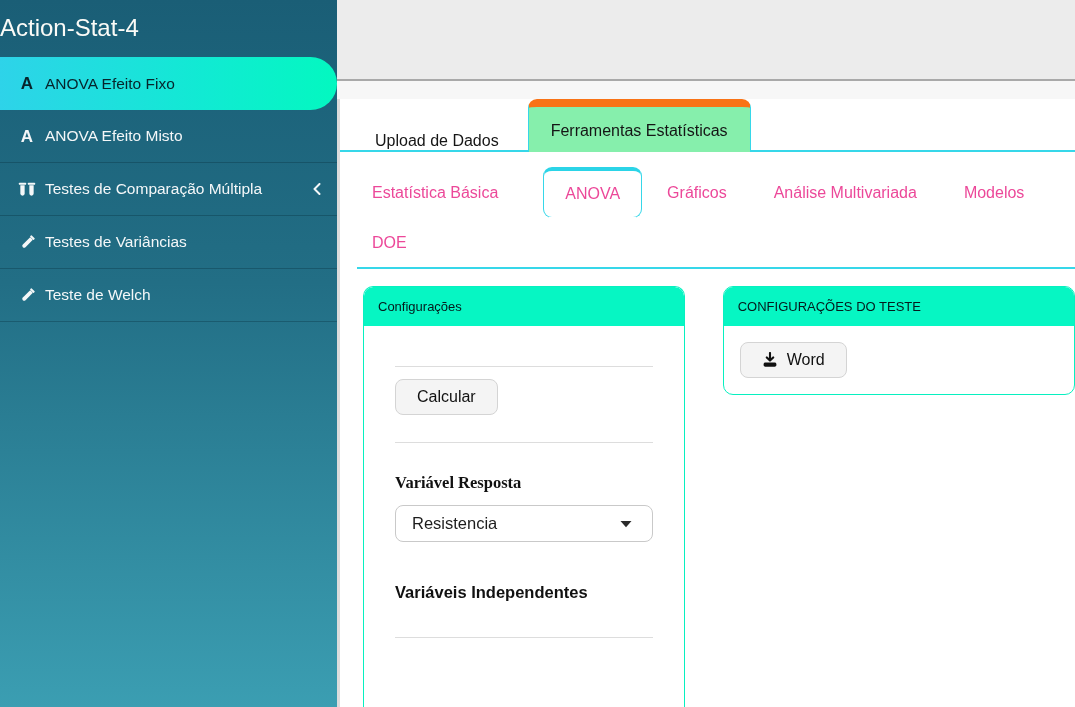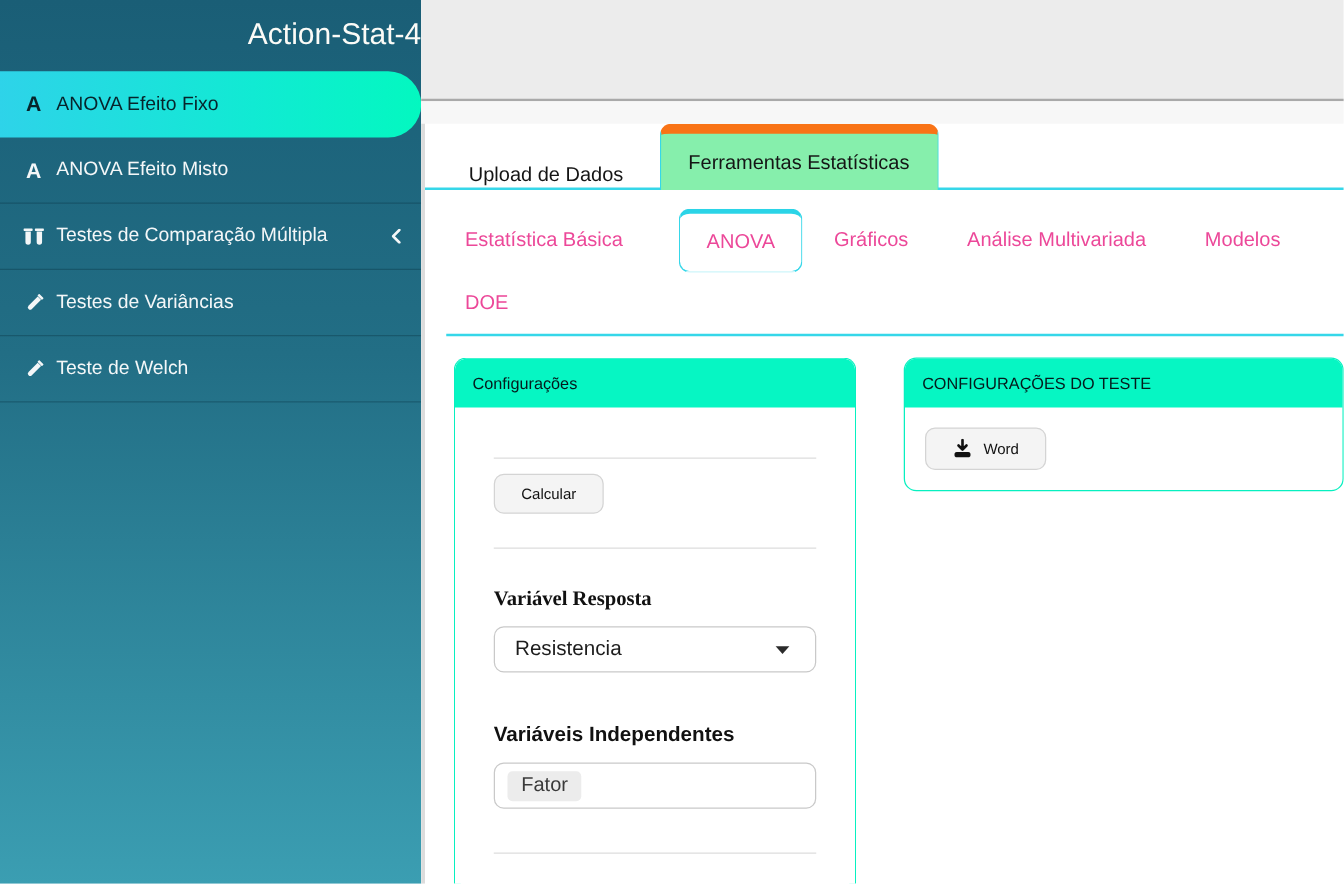--- a/index.html
+++ b/index.html
@@ -13,21 +13,21 @@
 
   
   .sidebar {
     width: 337px;
     flex: 0 0 337px;
     height: 707px;
     background: linear-gradient(180deg, #1a5e76 0%, #226e85 40%, #3b9eb2 100%);
     color: #f4f7f8;
   }
   .sidebar-title {
-    text-align: right;
+    text-align: left;
     font-size: 24px;
     padding: 14px 0 15px;
     color: #fbfbf7;
   }
   .nav-item {
     height: 53px;
     display: flex;
     align-items: center;
     padding: 0 16px;
     font-size: 15.5px;
@@ -159,21 +159,21 @@
   .hr2 { margin-top: 27px; }
   .hr3 { margin-top: 35px; }
 
   .btn {
     display: inline-flex;
     align-items: center;
     gap: 9px;
     background: #f4f4f4;
     border: 1px solid #d4d4d4;
     border-radius: 8px;
-    font-size: 12px;
+    font-size: 16px;
     color: #111;
     padding: 8px 21px;
     cursor: pointer;
     font-family: "Liberation Sans", sans-serif;
   }
   .btn-calc { margin-top: 12px; }
 
   .field-label { font-weight: bold; font-size: 16.5px; color: #111; }
   .lbl1 { margin-top: 30px; font-family: Liberation Serif, serif; }
   .lbl2 { margin-top: 41px; }
@@ -332,23 +332,20 @@
             <span>Resistencia</span>
             <span class="caret-down icon-svg">
               <svg viewBox="0 0 12 8" width="12" height="8" fill="#2b2b2b">
                 <path d="M0.5 1h11L6 7.2z"></path>
               </svg>
             </span>
           </div>
 
           <div class="field-label lbl2">Variáveis Independentes</div>
 
-          <div class="chip-input">
-            <span class="chip">Fator</span>
-          </div>
 
           <hr class="divider hr3">
         </div>
       </section>
 
       <section class="panel panel-test">
         <header class="panel-header">CONFIGURAÇÕES DO TESTE</header>
         <div class="panel-body">
           <button class="btn">
             <span class="icon-svg">

